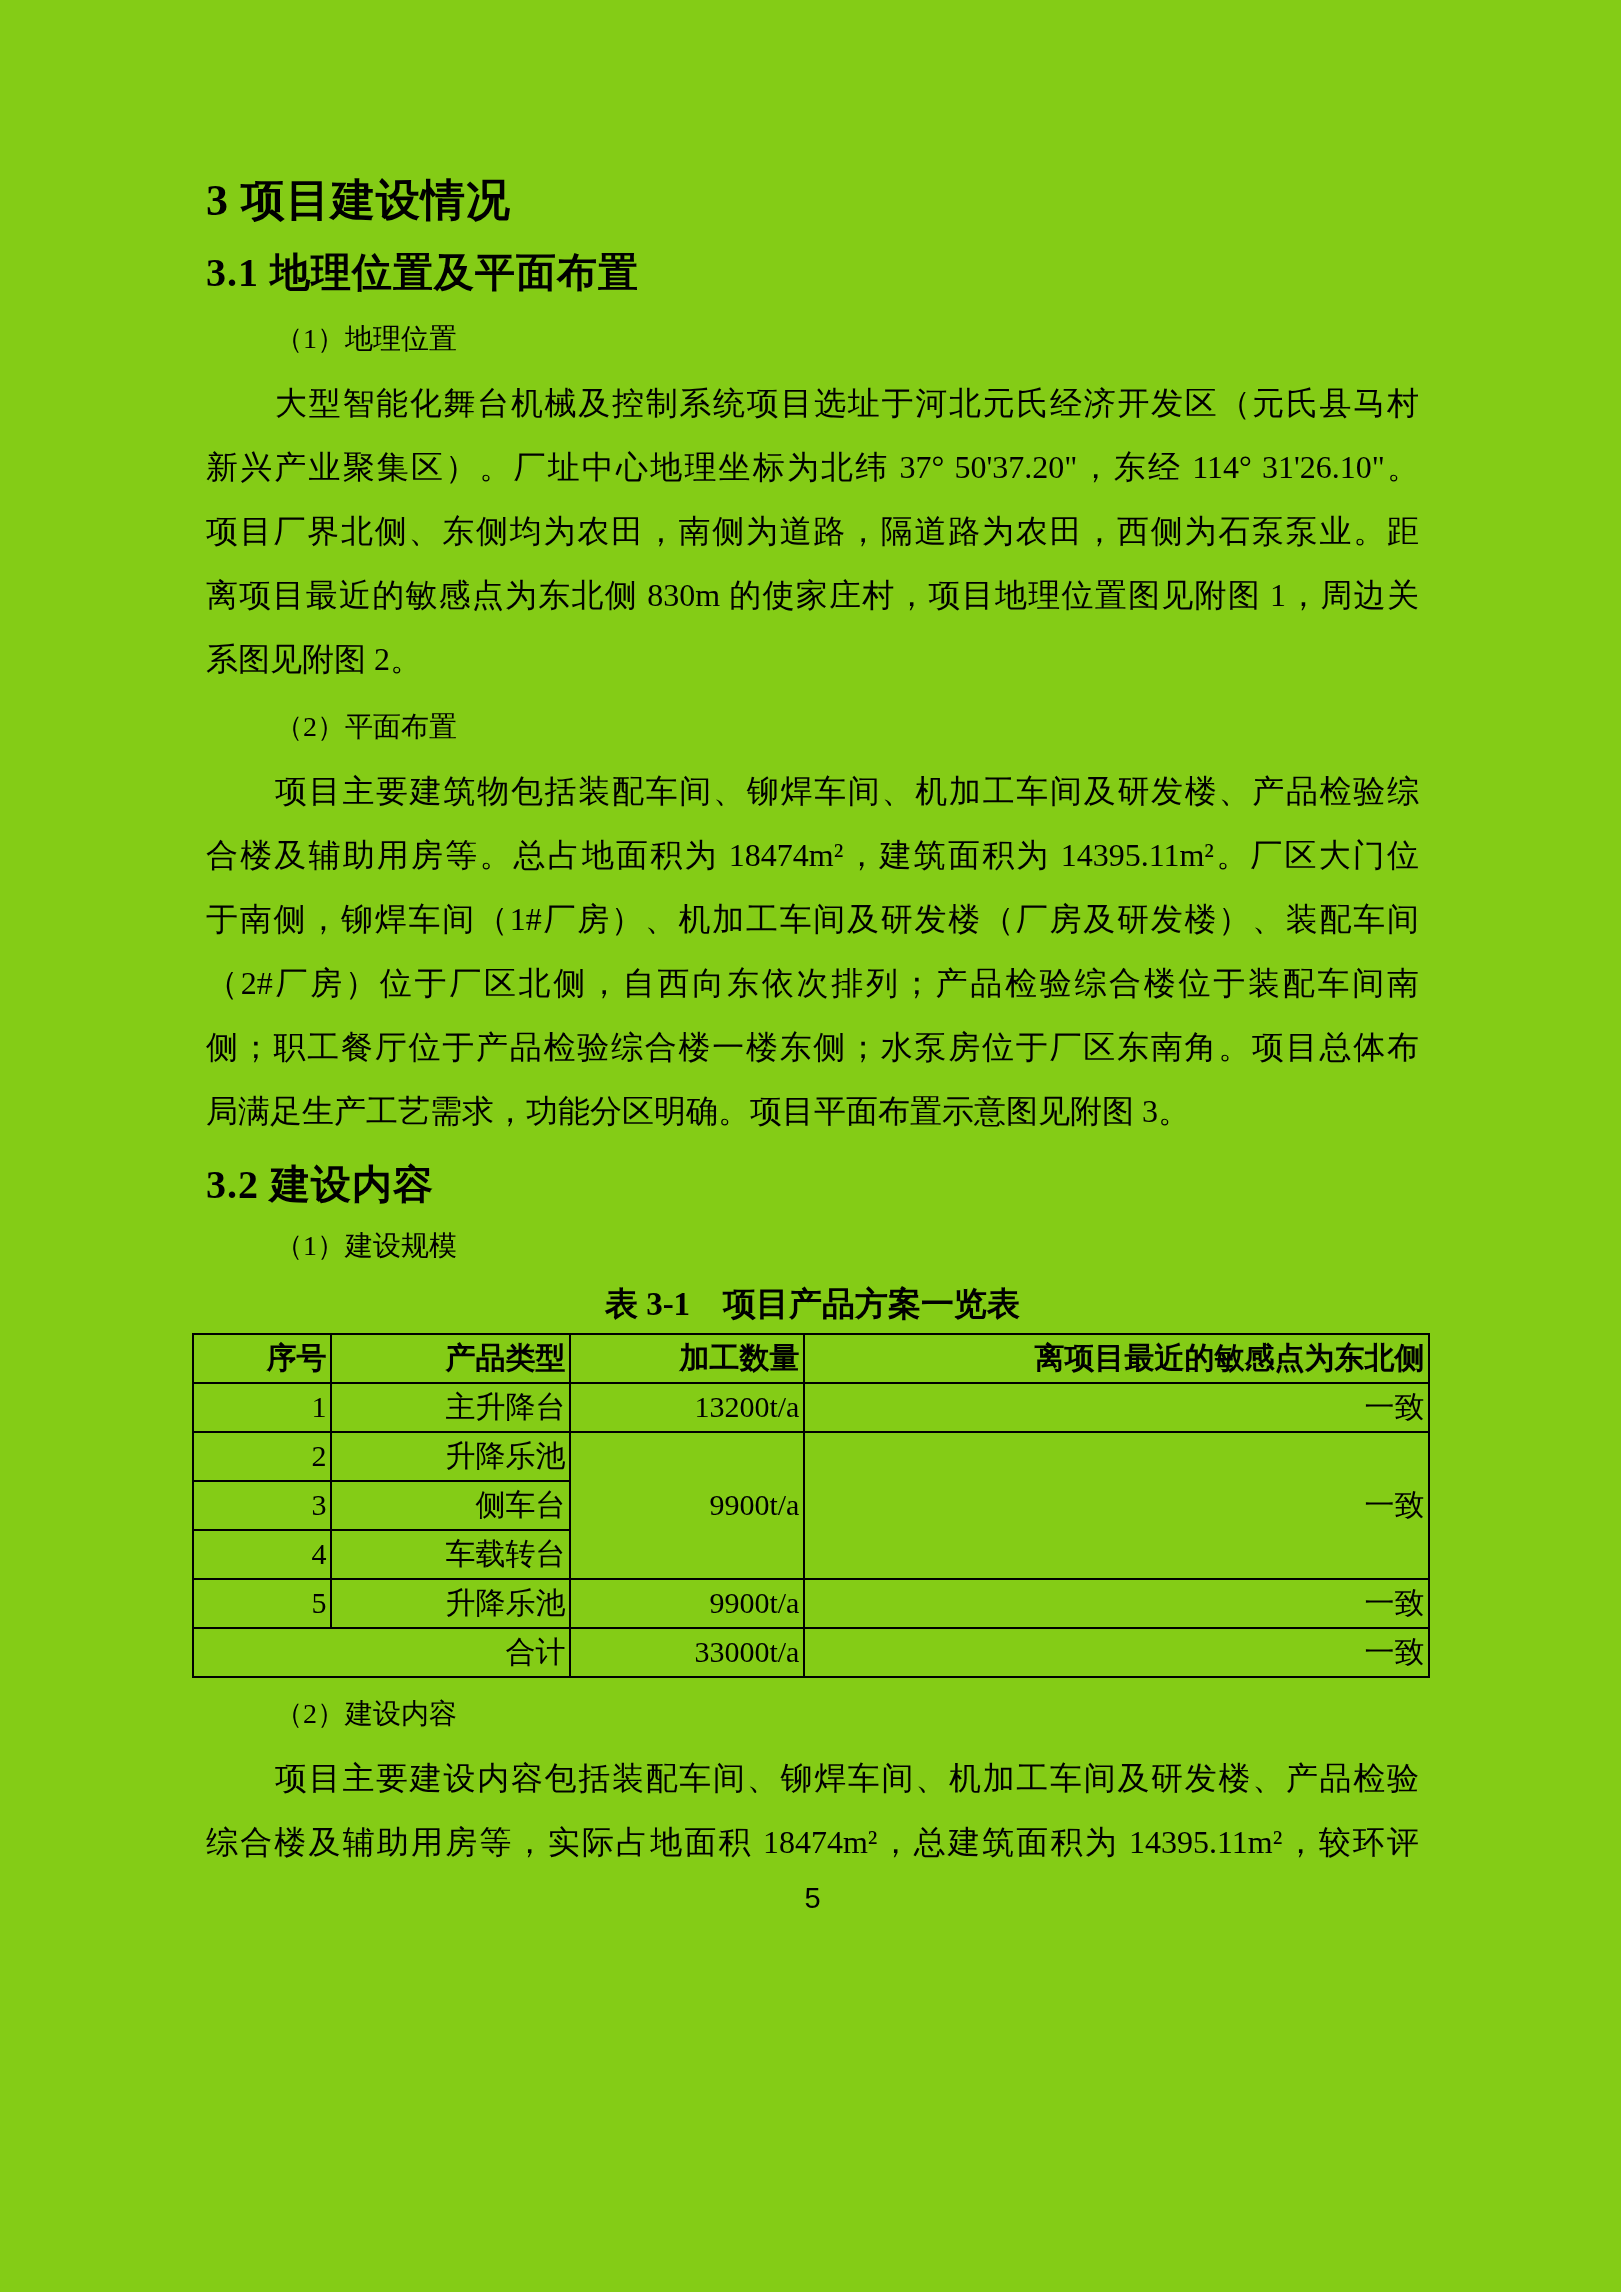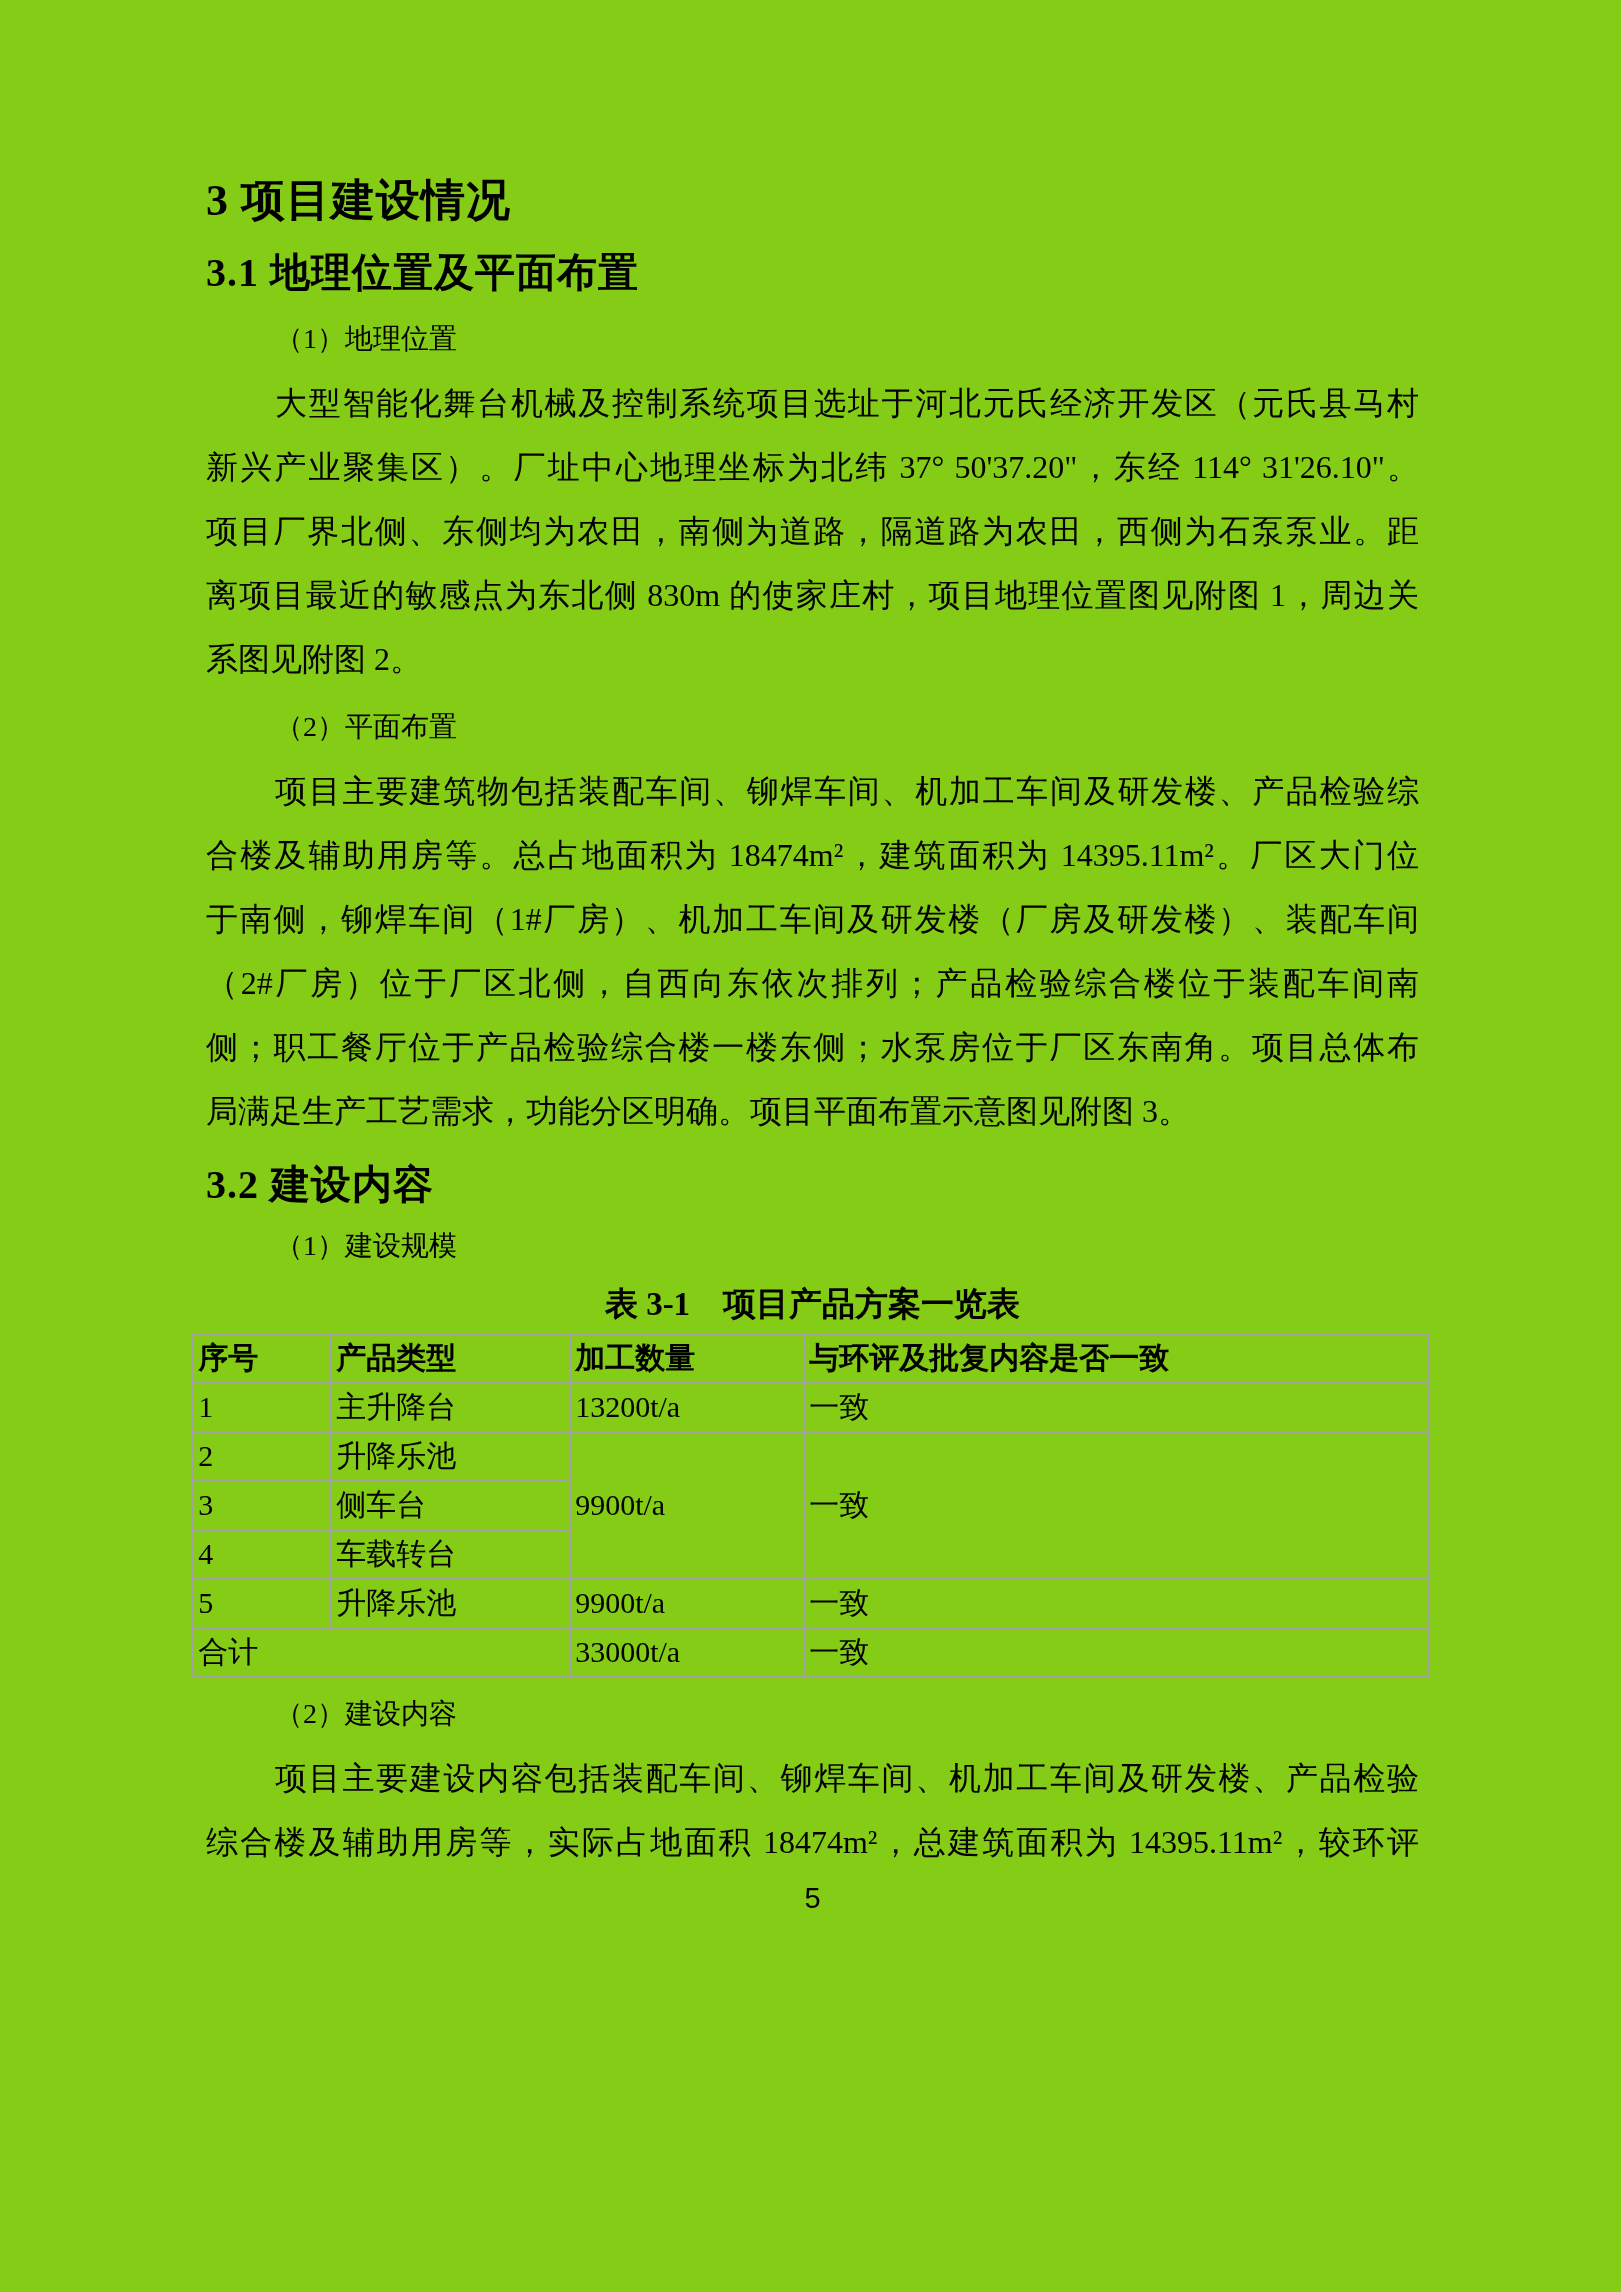--- a/index.html
+++ b/index.html
@@ -60,22 +60,22 @@
   table.prod-table {
     border-collapse:collapse;
     table-layout:fixed;
     width:1237px;
     margin-left:-13.7px;
     margin-top:5.9px;
     font-size:30px;
   }
   table.prod-table { border:2.9px solid #1a1a1a; }
   .prod-table th, .prod-table td {
-    border:2px solid #a3a3a3;
-    text-align:left;
+    border:2px solid #000000;
+    text-align:right;
     vertical-align:middle;
     height:49px;
     padding:0 3.9px;
   }
   .prod-table th { font-weight:bold; }
   .prod-table tr.group > th,
   .prod-table tr.group > td { border-top-width:2.9px; }
   .prod-table tr.thin > td { border-top-width:1px; }
 
   .page-number {
@@ -129,21 +129,21 @@
         <col style="width:138px">
         <col style="width:239px">
         <col style="width:234px">
         <col style="width:625px">
       </colgroup>
       <tbody>
           <tr>
         <th>序号</th>
         <th>产品类型</th>
         <th>加工数量</th>
-        <th>与环评及批复内容是否一致</th>
+        <th>离项目最近的敏感点为东北侧</th>
       </tr>
       <tr>
         <td>1</td>
         <td>主升降台</td>
         <td>13200t/a</td>
         <td>一致</td>
       </tr>
       <tr class="group">
         <td>2</td>
         <td>升降乐池</td>

